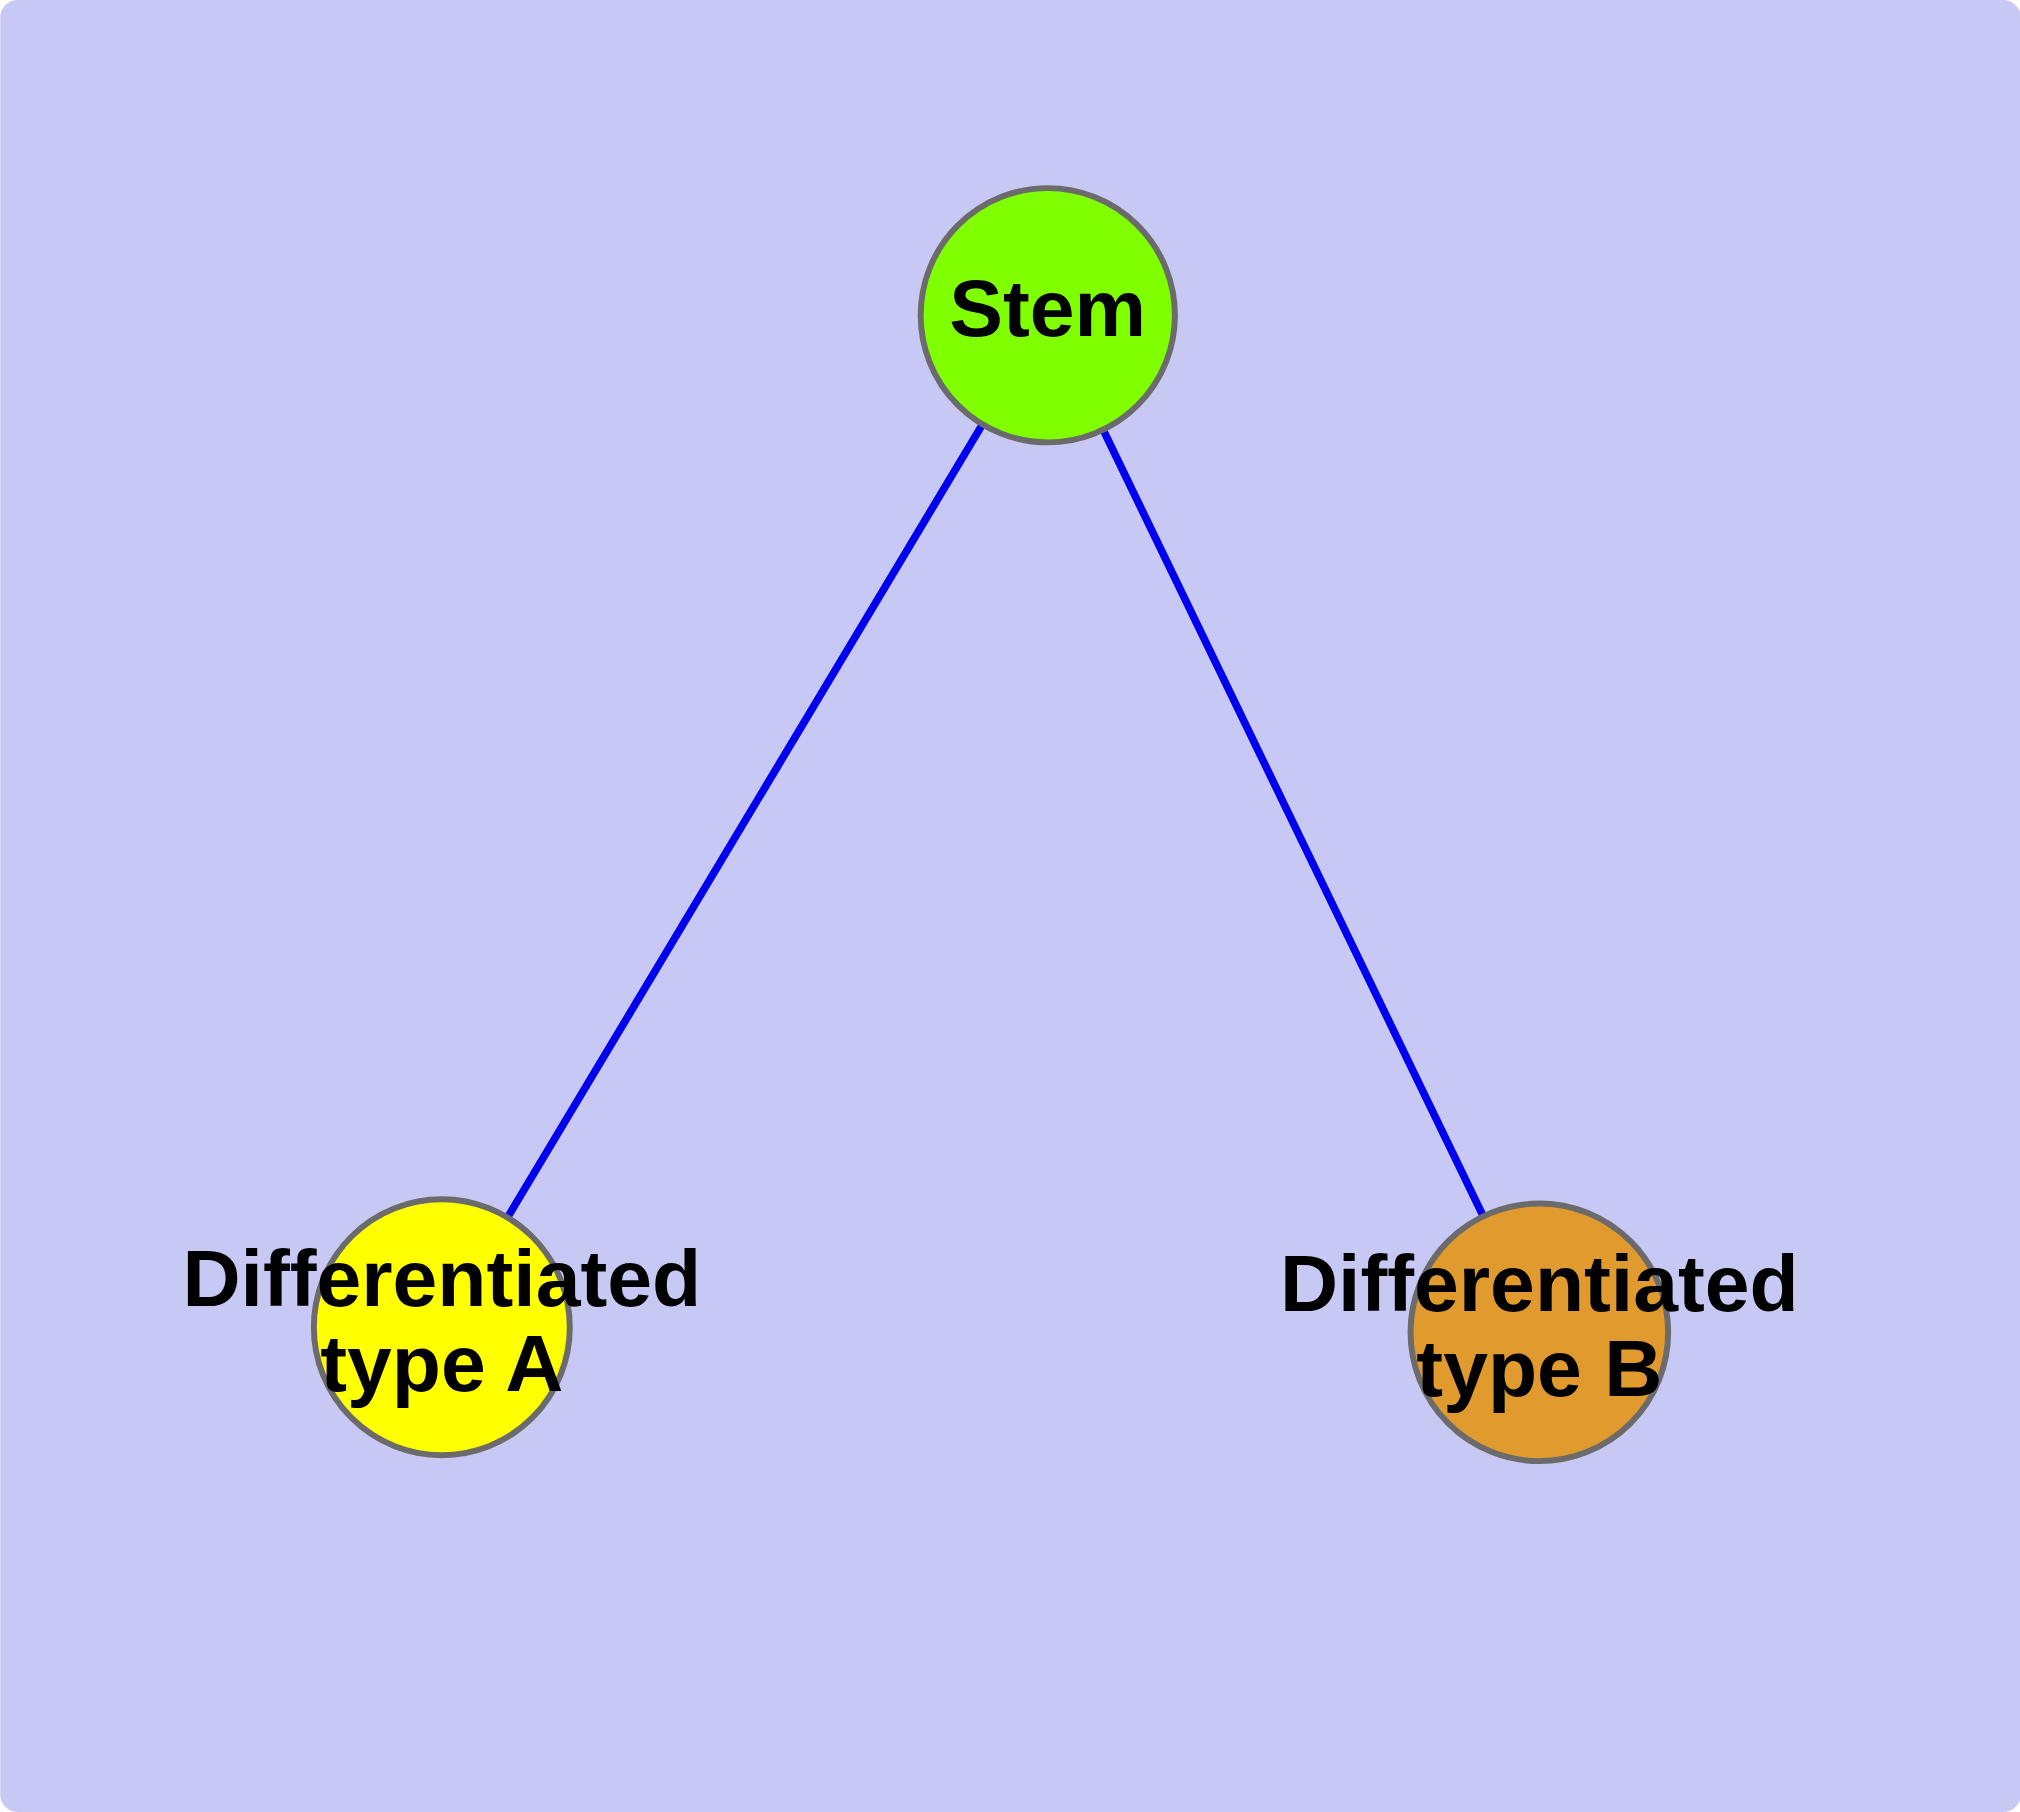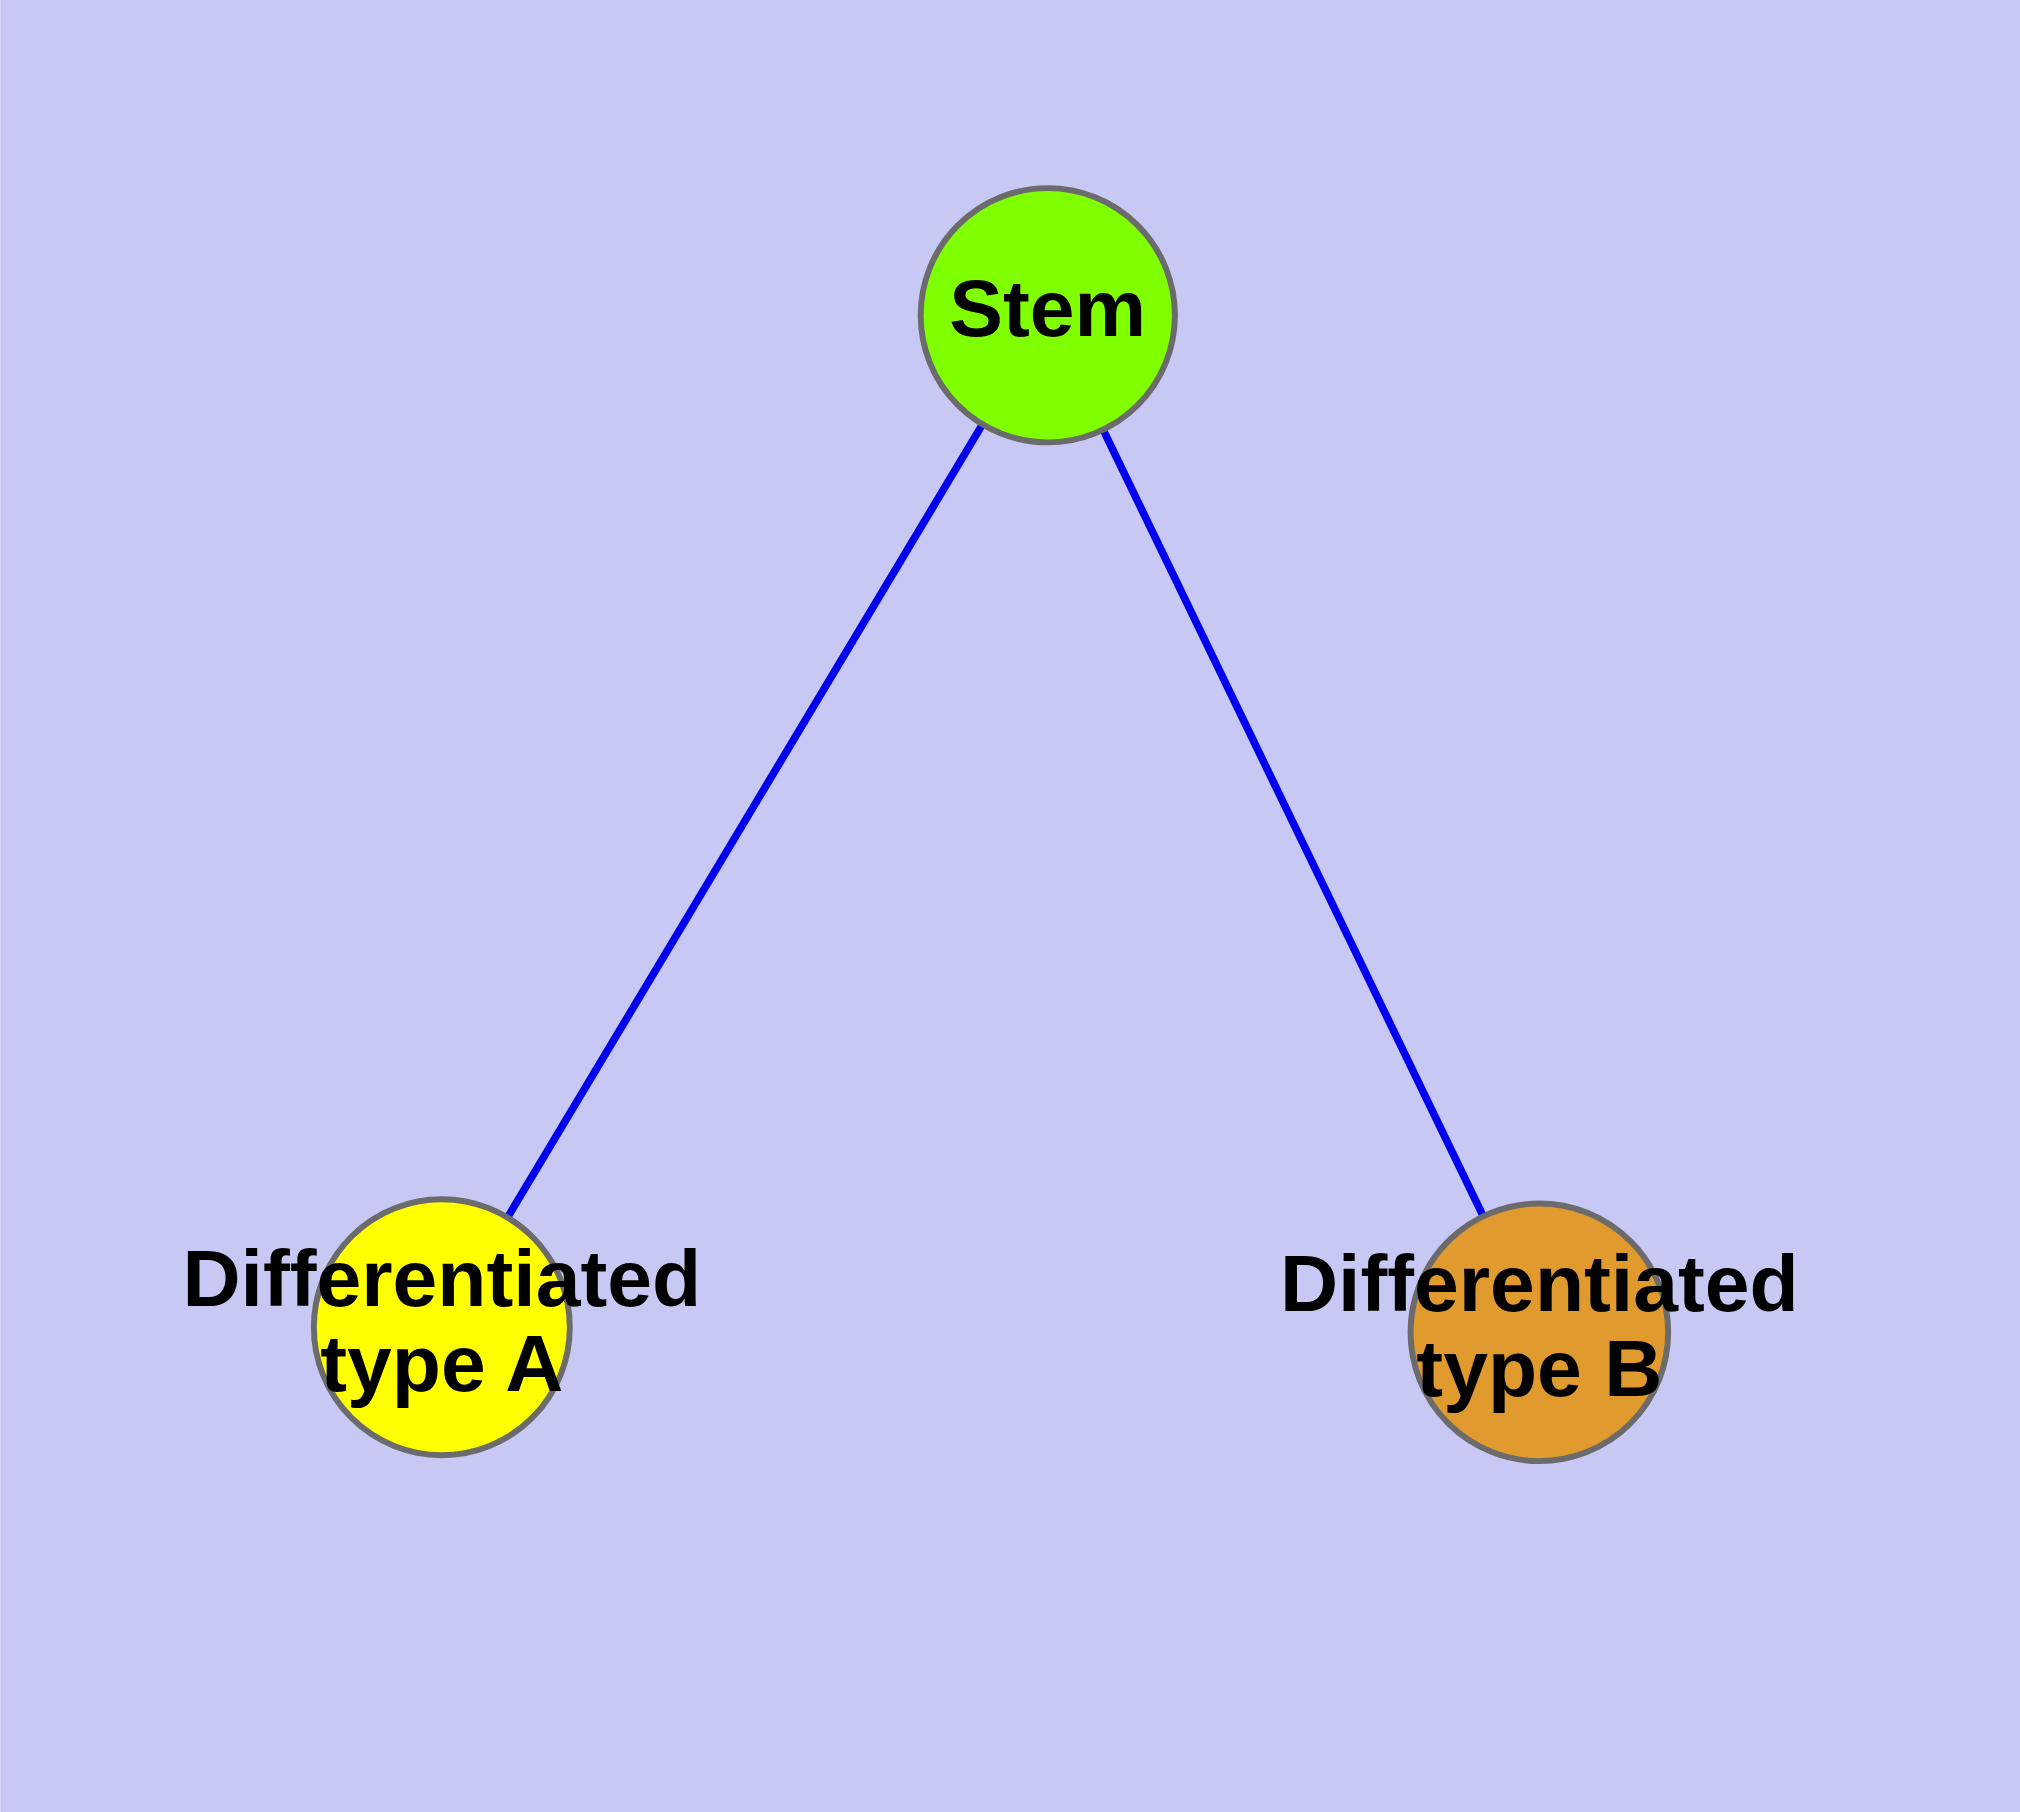--- a/index.html
+++ b/index.html
@@ -28,21 +28,21 @@
     font-weight: bold;
     fill: #000000;
     dominant-baseline: middle;
     text-anchor: middle;
     white-space: pre;
   }
 </style>
 </head>
 <body>
 
-<div id="stage" style="width: 2021px; height: 1812px;">
+<div id="stage" style="width: 2021px; height: 1812px; border-radius: 18px;">
   <svg id="graph-canvas" viewBox="0 0 2384 2138" xmlns="http://www.w3.org/2000/svg" style="width: 2021px; height: 1812px;">
     <rect id="bg-rect" x="0" y="0" width="2384" height="2138" fill="#c8c8f5"></rect>
     <g id="edge-layer">
         <line x1="1159.9641281635688" y1="498.97458877300534" x2="597.5496277272179" y2="1438.1674748163662" stroke="#0000ee" stroke-width="9" stroke-linecap="butt"></line>
         <line x1="1300.4049617599603" y1="505.2516450206077" x2="1750.7247009189591" y2="1436.9476570737083" stroke="#0000ee" stroke-width="9" stroke-linecap="butt"></line>
       </g>
     <g id="node-layer">
         <circle cx="1236" cy="372" r="150" fill="#7fff00" stroke="#6b6b6b" stroke-width="7"></circle>
         <circle cx="521" cy="1566" r="151" fill="#ffff00" stroke="#6b6b6b" stroke-width="7"></circle>
         <circle cx="1816" cy="1572" r="152" fill="#e09a2e" stroke="#6b6b6b" stroke-width="7"></circle>

